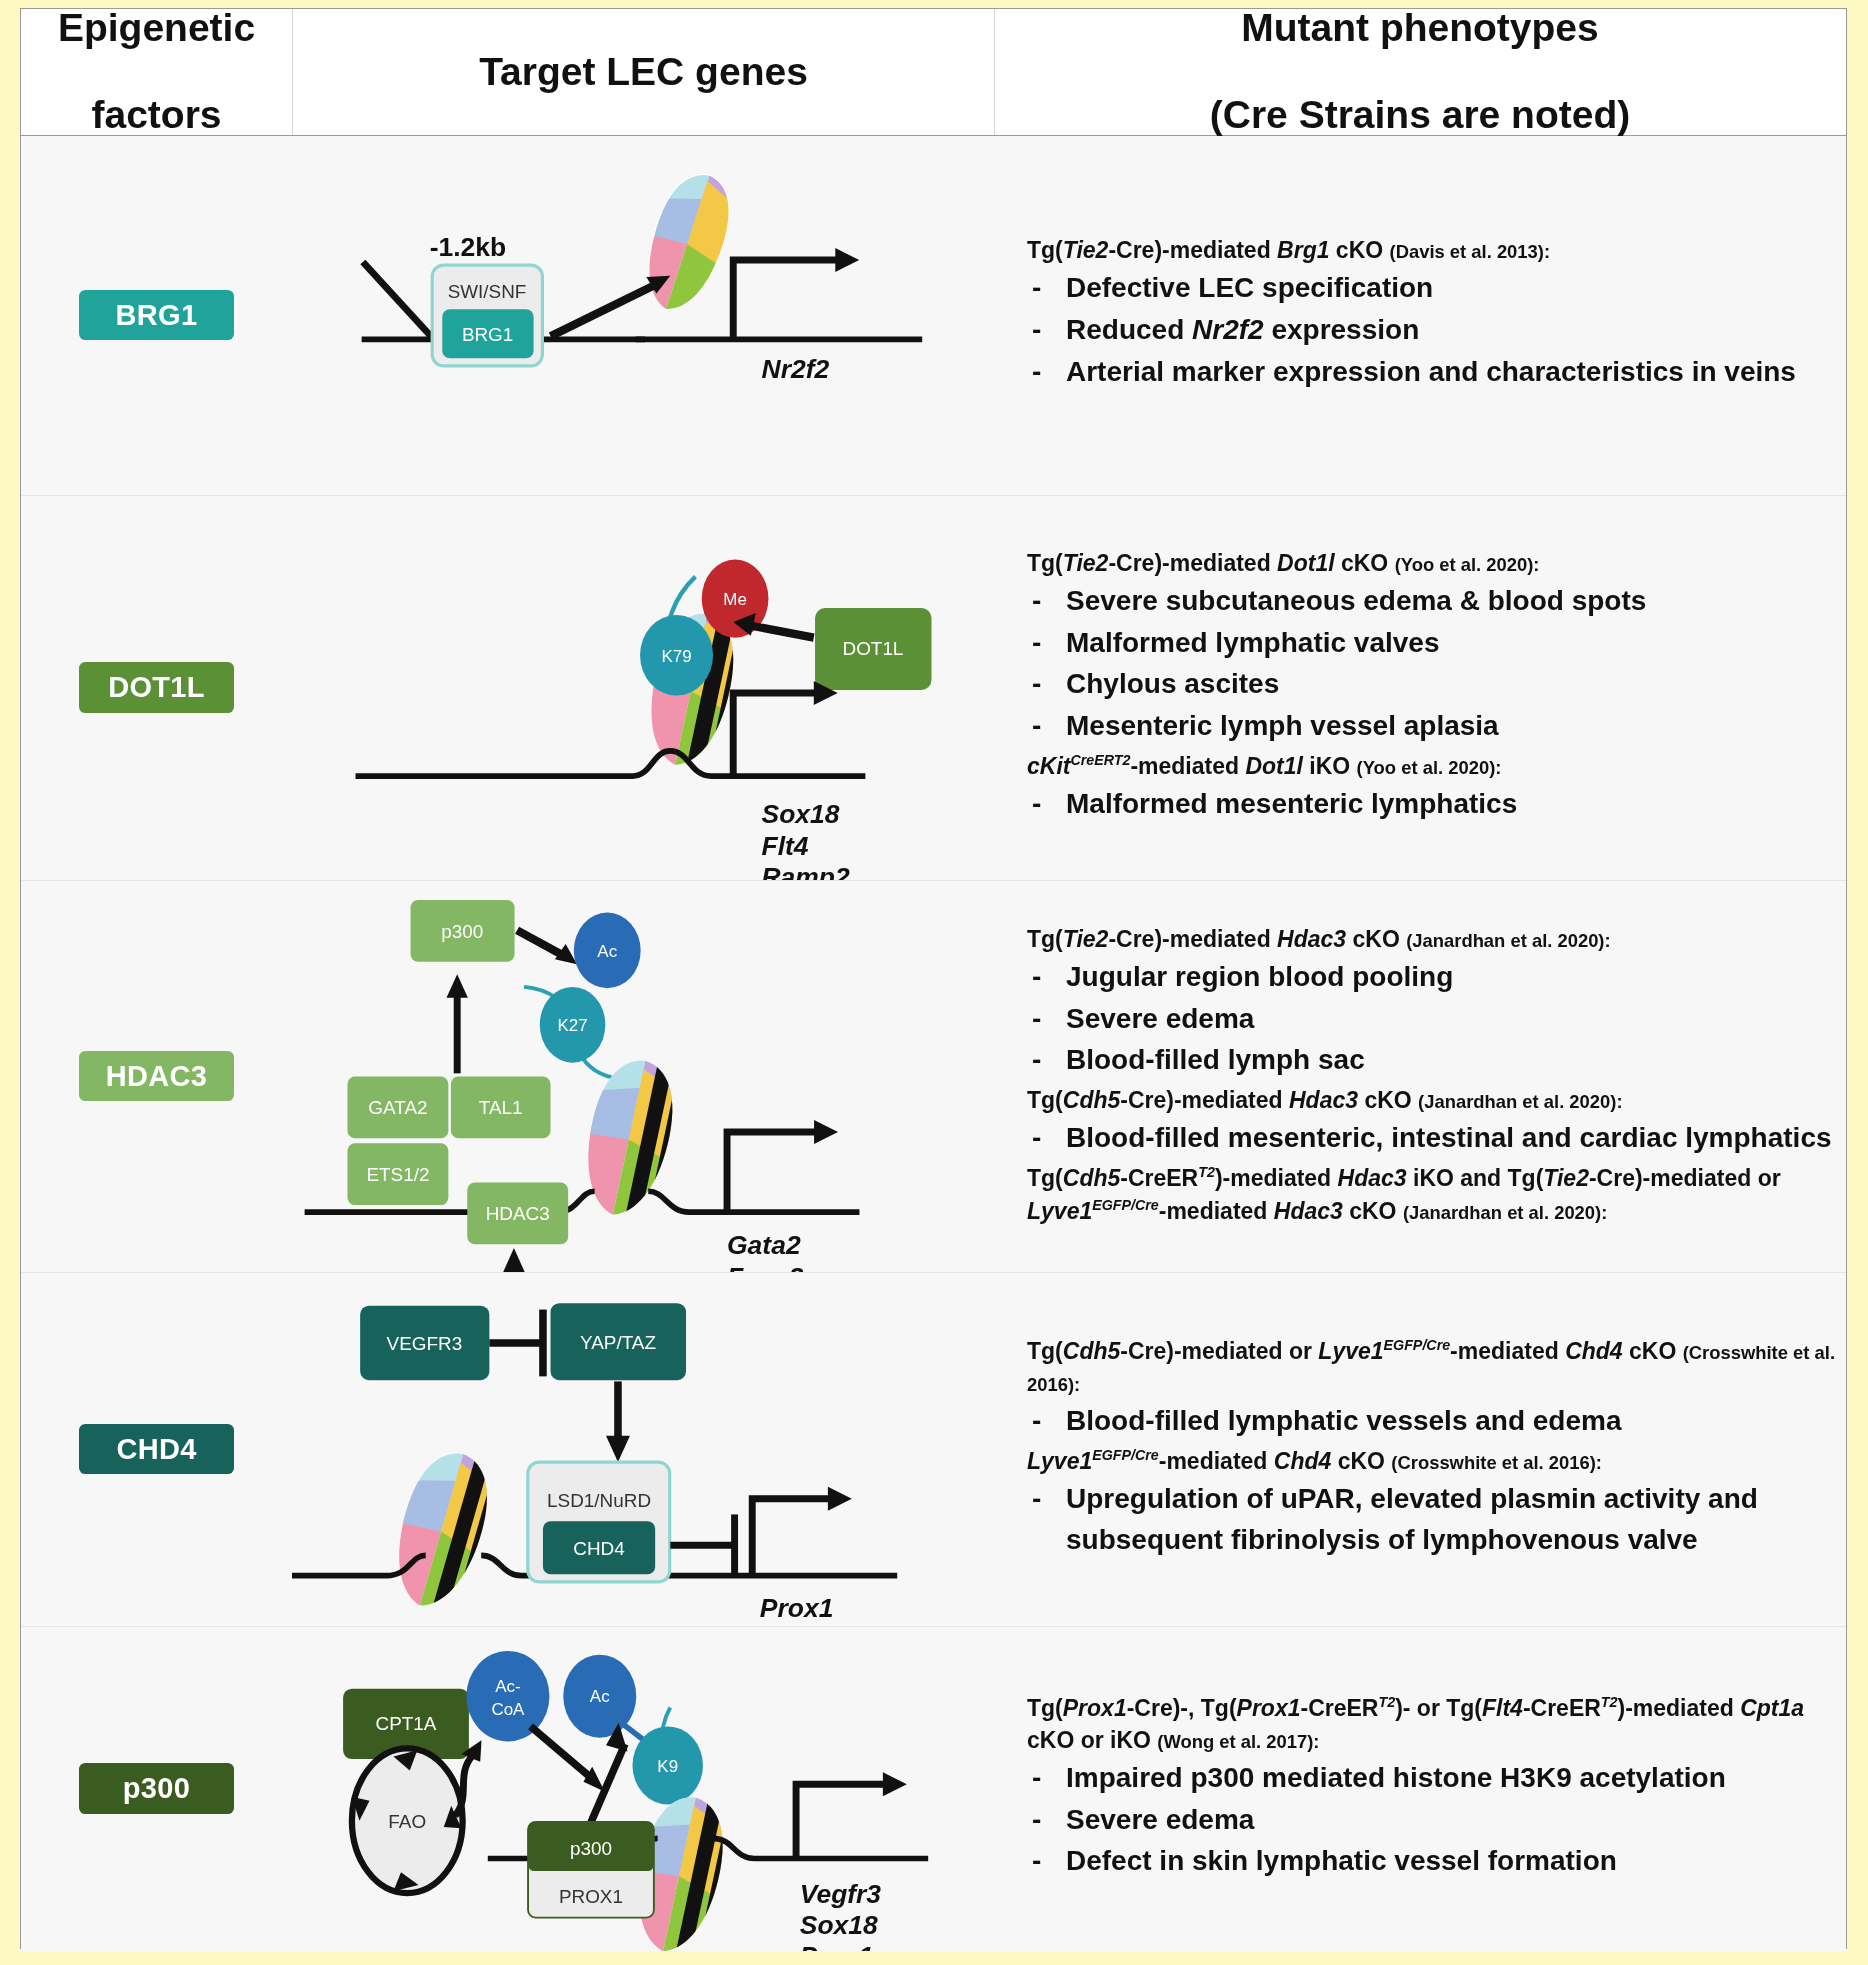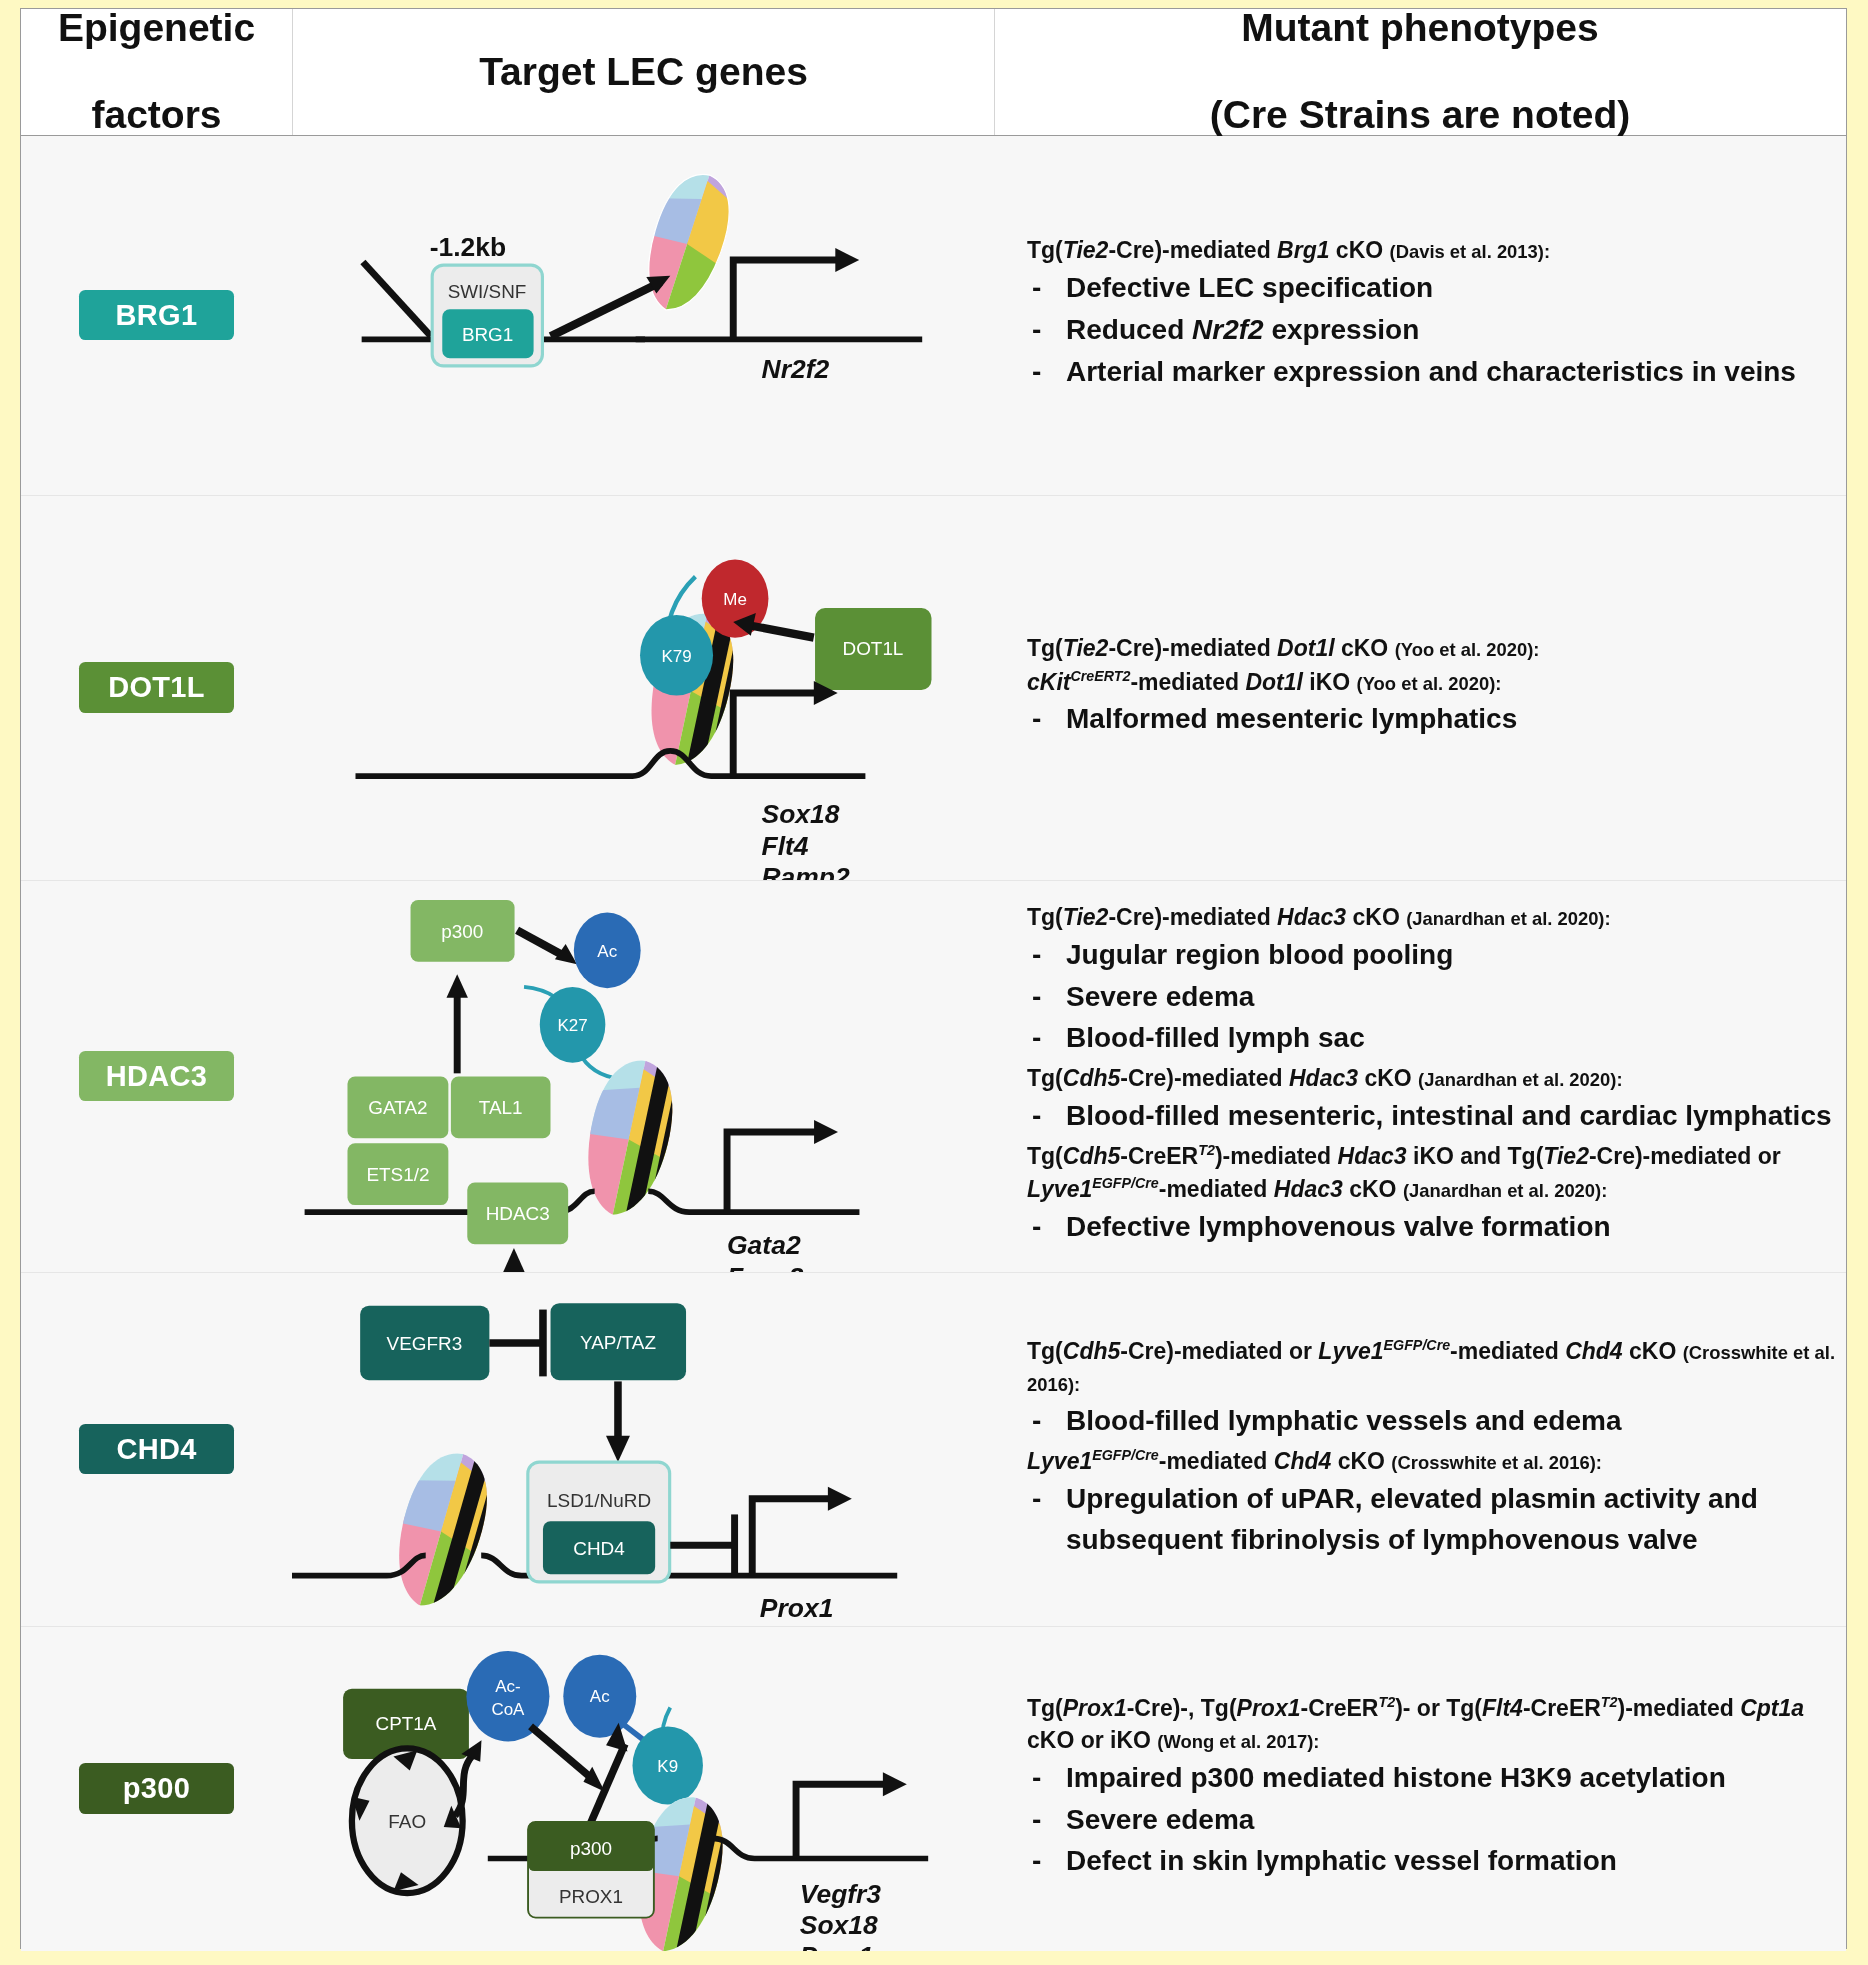--- a/index.html
+++ b/index.html
@@ -195,20 +195,26 @@
           <text class="gene-lbl" x="745" y="620">Ramp2</text>
           <text class="gene-lbl" x="745" y="670">Foxc2</text>
         </svg>
       </div>
 
       <div class="text-cell">
         <div>
           <div class="phead">
             Tg(<span class="it">Tie2</span>-Cre)-mediated <span class="it">Dot1l</span> cKO <span class="ref">(Yoo et al. 2020):</span>
           </div>
+          <ul class="pbullets">
+            <li>Severe subcutaneous edema &amp; blood spots</li>
+            <li>Malformed lymphatic valves</li>
+            <li>Chylous ascites</li>
+            <li>Mesenteric lymph vessel aplasia</li>
+          </ul>
         </div>
         <div>
           <div class="phead">
             <span class="it">cKit</span><span class="sup">CreERT2</span>-mediated <span class="it">Dot1l</span> iKO <span class="ref">(Yoo et al. 2020):</span>
           </div>
           <ul class="pbullets">
             <li>Malformed mesenteric lymphatics</li>
           </ul>
         </div>
       </div>
@@ -325,23 +331,20 @@
             Tg(<span class="it">Cdh5</span>-Cre)-mediated <span class="it">Hdac3</span> cKO <span class="ref">(Janardhan et al. 2020):</span>
           </div>
           <ul class="pbullets">
             <li>Blood-filled mesenteric, intestinal and cardiac lymphatics</li>
           </ul>
         </div>
         <div>
           <div class="phead">
             Tg(<span class="it">Cdh5</span>-CreER<span class="sup">T2</span>)-mediated <span class="it">Hdac3</span> iKO and Tg(<span class="it">Tie2</span>-Cre)-mediated or <span class="it">Lyve1</span><span class="sup">EGFP/Cre</span>-mediated <span class="it">Hdac3</span> cKO <span class="ref">(Janardhan et al. 2020):</span>
           </div>
-          <ul class="pbullets">
-            <li>Defective lymphovenous valve formation</li>
-          </ul>
         </div>
       </div>
     </div>
 
     <div class="row r4">
       <div class="factor-cell">
         <span class="badge" style="background:#17635c">CHD4</span>
       </div>
 
       <div class="diagram-cell">

